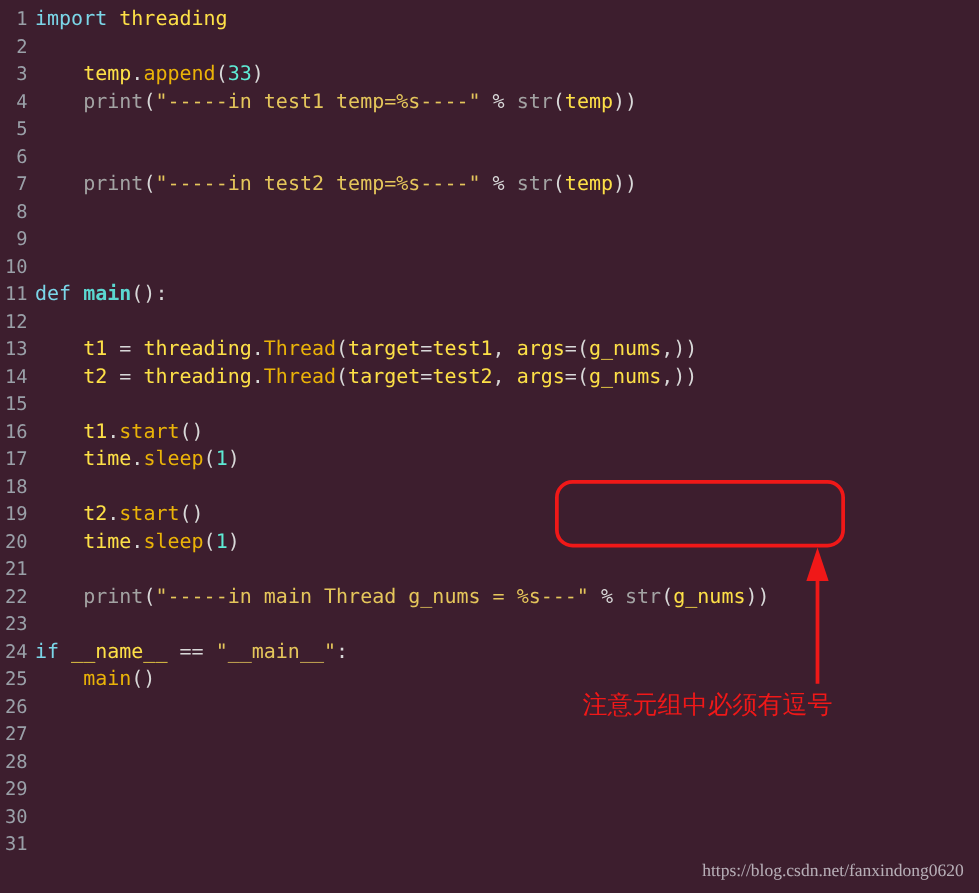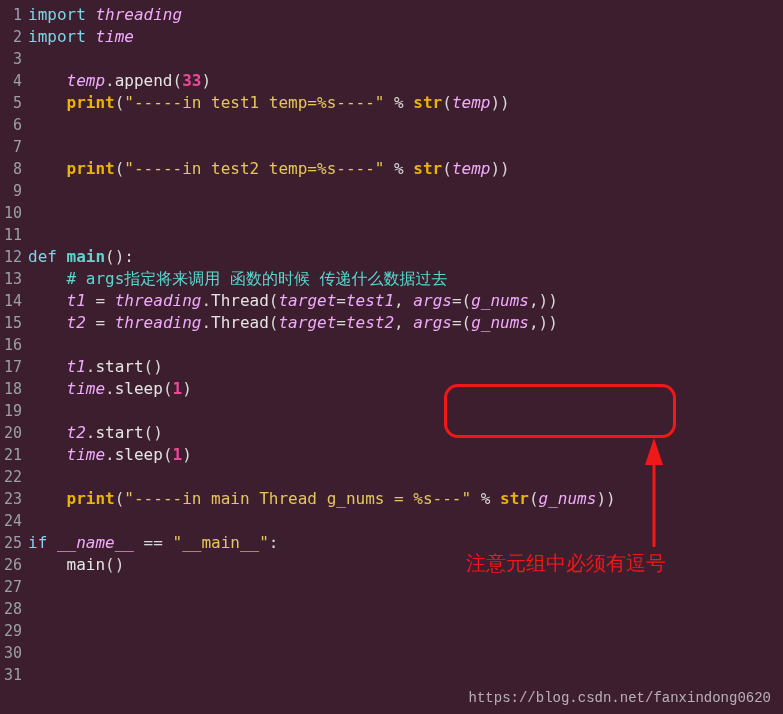--- a/index.html
+++ b/index.html
@@ -10,29 +10,29 @@
       font-size: 16px;
       position: relative;
       overflow: hidden;
     }
     .code-editor { display: flex; padding-top: 4px; }
     .gutter { width: 28px; text-align: right; padding-right: 6px; user-select: none; }
     .gutter .ln { color: #9aa0a8; height: 22px; line-height: 22px; font-size: 15px; }
     .code-body { flex: 1; }
     .line { height: 22px; line-height: 22px; white-space: pre; color: #e4e4e4; }
     .tk-kw { color: #7bd6e8; }
-    .tk-name { color: #f0abfc; font-style: italic; }
+    .tk-name { color: #fde047; }
     .tk-fn { color: #5bd7d0; font-weight: bold; }
-    .tk-builtin { color: #eab308; font-weight: bold; }
+    .tk-builtin { color: #a3a3a3; font-weight: normal; }
     .tk-punc { color: #d8d8d8; }
-    .tk-num { color: #ec4899; font-weight: bold; }
+    .tk-num { color: #5eead4; }
     .tk-str { color: #e5c65b; }
     .tk-cmt { color: #5bd7d0; }
     .tk-op { color: #d8d8d8; }
-    .tk-call { color: #e5e5e5; }
+    .tk-call { color: #eab308; }
     .annotation-box {
       position: absolute;
       border: 3px solid #f01818;
       border-radius: 14px;
       pointer-events: none;
     }
     .arrow {
       position: absolute;
       pointer-events: none;
     }
@@ -40,21 +40,21 @@
       position: absolute;
       color: #f01818;
       font-size: 20px;
       font-family: "Microsoft YaHei", sans-serif;
     }
     .watermark {
       position: absolute;
       right: 12px; bottom: 8px;
       color: rgba(230,230,235,0.72);
       font-size: 14px;
-      font-family: Liberation Mono, monospace;
+      font-family: Liberation Serif, serif;
     }
   </style>
 </head>
 <body>
 
 <div class="code-editor">
   <div class="gutter" id="gutter">
       <div class="ln">1</div>
       <div class="ln">2</div>
       <div class="ln">3</div>
@@ -82,32 +82,31 @@
       <div class="ln">25</div>
       <div class="ln">26</div>
       <div class="ln">27</div>
       <div class="ln">28</div>
       <div class="ln">29</div>
       <div class="ln">30</div>
       <div class="ln">31</div>
     </div>
   <div class="code-body" id="code-body">
       <div class="line"><span class="tk-kw">import</span><span class="tk-name"> threading</span></div>
-      <div class="line"><span class="tk-kw">import</span><span class="tk-name"> time</span></div>
       <div class="line">&nbsp;</div>
       <div class="line"><span class="tk-name">    temp</span><span class="tk-punc">.</span><span class="tk-call">append</span><span class="tk-punc">(</span><span class="tk-num">33</span><span class="tk-punc">)</span></div>
       <div class="line"><span class="tk-name">    </span><span class="tk-builtin">print</span><span class="tk-punc">(</span><span class="tk-str">"-----in test1 temp=%s----"</span><span class="tk-op"> % </span><span class="tk-builtin">str</span><span class="tk-punc">(</span><span class="tk-name">temp</span><span class="tk-punc">))</span></div>
       <div class="line">&nbsp;</div>
       <div class="line">&nbsp;</div>
       <div class="line"><span class="tk-name">    </span><span class="tk-builtin">print</span><span class="tk-punc">(</span><span class="tk-str">"-----in test2 temp=%s----"</span><span class="tk-op"> % </span><span class="tk-builtin">str</span><span class="tk-punc">(</span><span class="tk-name">temp</span><span class="tk-punc">))</span></div>
       <div class="line">&nbsp;</div>
       <div class="line">&nbsp;</div>
       <div class="line">&nbsp;</div>
       <div class="line"><span class="tk-kw">def </span><span class="tk-fn">main</span><span class="tk-punc">():</span></div>
-      <div class="line"><span class="tk-name">    </span><span class="tk-cmt"># args指定将来调用 函数的时候 传递什么数据过去</span></div>
+      <div class="line"><span class="tk-name">    </span></div>
       <div class="line"><span class="tk-name">    t1 </span><span class="tk-op">=</span><span class="tk-name"> threading</span><span class="tk-punc">.</span><span class="tk-call">Thread</span><span class="tk-punc">(</span><span class="tk-name">target</span><span class="tk-op">=</span><span class="tk-name">test1</span><span class="tk-punc">, </span><span class="tk-name">args</span><span class="tk-op">=</span><span class="tk-punc">(</span><span class="tk-name">g_nums</span><span class="tk-punc">,))</span></div>
       <div class="line"><span class="tk-name">    t2 </span><span class="tk-op">=</span><span class="tk-name"> threading</span><span class="tk-punc">.</span><span class="tk-call">Thread</span><span class="tk-punc">(</span><span class="tk-name">target</span><span class="tk-op">=</span><span class="tk-name">test2</span><span class="tk-punc">, </span><span class="tk-name">args</span><span class="tk-op">=</span><span class="tk-punc">(</span><span class="tk-name">g_nums</span><span class="tk-punc">,))</span></div>
       <div class="line">&nbsp;</div>
       <div class="line"><span class="tk-name">    t1</span><span class="tk-punc">.</span><span class="tk-call">start</span><span class="tk-punc">()</span></div>
       <div class="line"><span class="tk-name">    time</span><span class="tk-punc">.</span><span class="tk-call">sleep</span><span class="tk-punc">(</span><span class="tk-num">1</span><span class="tk-punc">)</span></div>
       <div class="line">&nbsp;</div>
       <div class="line"><span class="tk-name">    t2</span><span class="tk-punc">.</span><span class="tk-call">start</span><span class="tk-punc">()</span></div>
       <div class="line"><span class="tk-name">    time</span><span class="tk-punc">.</span><span class="tk-call">sleep</span><span class="tk-punc">(</span><span class="tk-num">1</span><span class="tk-punc">)</span></div>
       <div class="line">&nbsp;</div>
       <div class="line"><span class="tk-name">    </span><span class="tk-builtin">print</span><span class="tk-punc">(</span><span class="tk-str">"-----in main Thread g_nums = %s---"</span><span class="tk-op"> % </span><span class="tk-builtin">str</span><span class="tk-punc">(</span><span class="tk-name">g_nums</span><span class="tk-punc">))</span></div>

